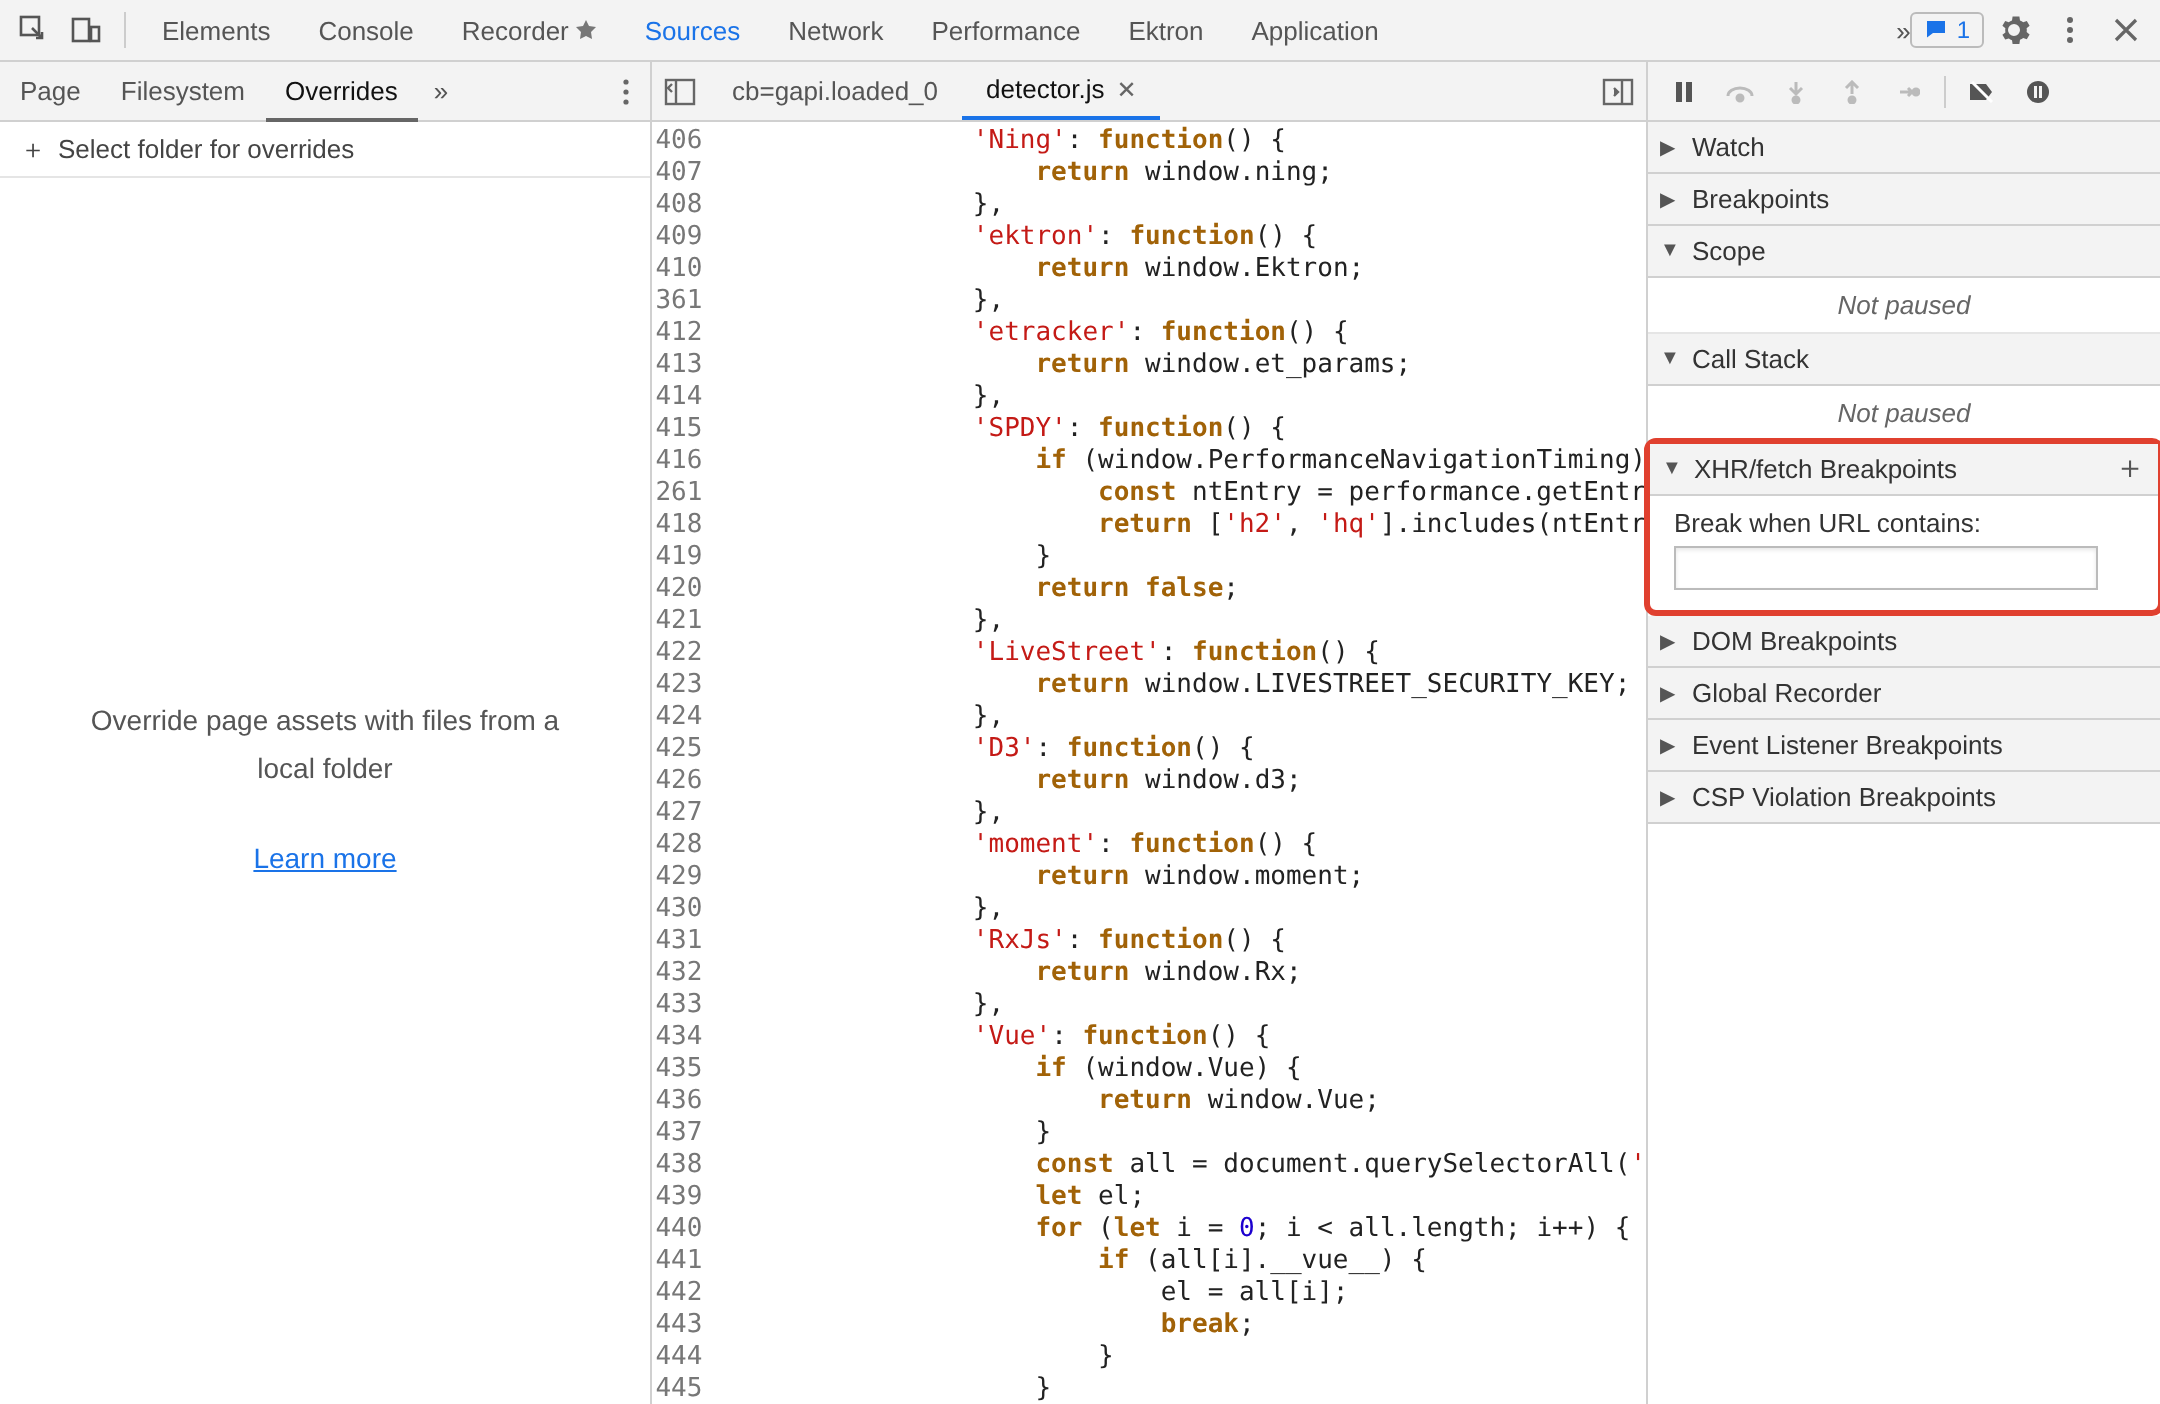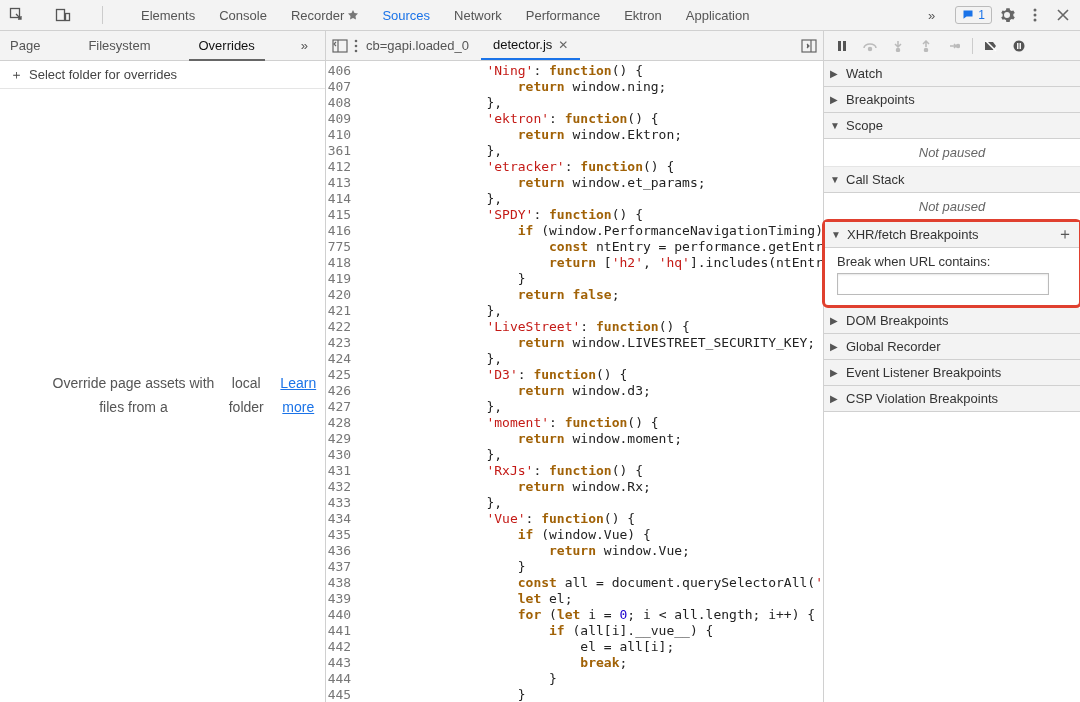--- a/index.html
+++ b/index.html
@@ -12,21 +12,20 @@
   height: 702px;
   overflow: hidden;
 }
 .toolbar {
   display: flex;
   align-items: center;
   height: 31px;
   border-bottom: 1px solid #d0d0d0;
   background: #f3f3f3;
   padding: 0 4px;
-  gap: 20px;
 }
 .toolbar .icon-btn {
   width: 26px; height: 26px;
   display: inline-flex; align-items: center; justify-content: center;
   color: #555; cursor: pointer;
 }
 .toolbar .sep {
   width: 1px; height: 18px; background: #ccc; margin: 0 6px;
 }
 .toolbar .tabs { display: flex; flex: 1; align-items: center; height: 100%; }
@@ -38,21 +37,21 @@
 .toolbar .tabs .tab.active { color: #1a73e8; }
 .toolbar .right { display: flex; align-items: center; gap: 2px; }
 .badge { display: inline-flex; align-items: center; gap: 4px; padding: 1px 6px; border: 1px solid #bbb; border-radius: 3px; color: #1a73e8; font-size: 12px; }
 svg { display: block; }
 
 .secondary-bar {
   display: flex; align-items: center; height: 30px;
   border-bottom: 1px solid #d0d0d0; background: #f3f3f3;
 }
 .sec-left {
-  width: 326px; height: 100%; display: flex; align-items: center; border-right: 1px solid #d0d0d0; gap: 28px;
+  width: 326px; height: 100%; display: flex; align-items: center; border-right: 1px solid #d0d0d0;
 }
 .sec-left .subtab {
   padding: 0 10px; height: 100%; display: flex; align-items: center; color: #555; cursor: pointer;
 }
 .sec-left .subtab.active { color: #111; border-bottom: 2px solid #666; margin-bottom: -1px; }
 .sec-left .more { padding: 0 8px; color: #555; }
 .sec-left .dots { margin-left: auto; padding: 0 10px; color: #666; }
 
 .sec-mid {
   flex: 1; height: 100%; display: flex; align-items: center; border-right: 1px solid #d0d0d0;
@@ -77,22 +76,22 @@
 }
 .sidebar {
   width: 326px; border-right: 1px solid #d0d0d0;
   display: flex; flex-direction: column;
 }
 .sidebar-top {
   height: 28px; border-bottom: 1px solid #e5e5e5;
   display: flex; align-items: center; gap: 6px; padding: 0 10px; color: #444;
 }
 .sidebar-mid {
-  flex: 1; display: flex; flex-direction: row; align-items: center; justify-content: center;
-  color: #555; text-align: center; font-size: 14px; line-height: 1.7; margin-left: 46px;
+  flex: 1; display: flex; flex-direction: column; align-items: center; justify-content: center;
+  color: #555; text-align: center; font-size: 14px; line-height: 1.7;
 }
 .sidebar-mid a { color: #1a73e8; text-decoration: underline; }
 
 .editor {
   flex: 1; border-right: 1px solid #d0d0d0; overflow: hidden;
   font-family: Menlo, Consolas, monospace; font-size: 13px; line-height: 16px;
   display: flex;
 }
 .gutter {
   width: 54px; background: #fff; text-align: right; color: #777; padding-top: 2px;
@@ -293,21 +292,21 @@
         <div>407</div>
         <div>408</div>
         <div>409</div>
         <div>410</div>
         <div>361</div>
         <div>412</div>
         <div>413</div>
         <div>414</div>
         <div>415</div>
         <div>416</div>
-        <div>775</div>
+        <div>261</div>
         <div>418</div>
         <div>419</div>
         <div>420</div>
         <div>421</div>
         <div>422</div>
         <div>423</div>
         <div>424</div>
         <div>425</div>
         <div>426</div>
         <div>427</div>

